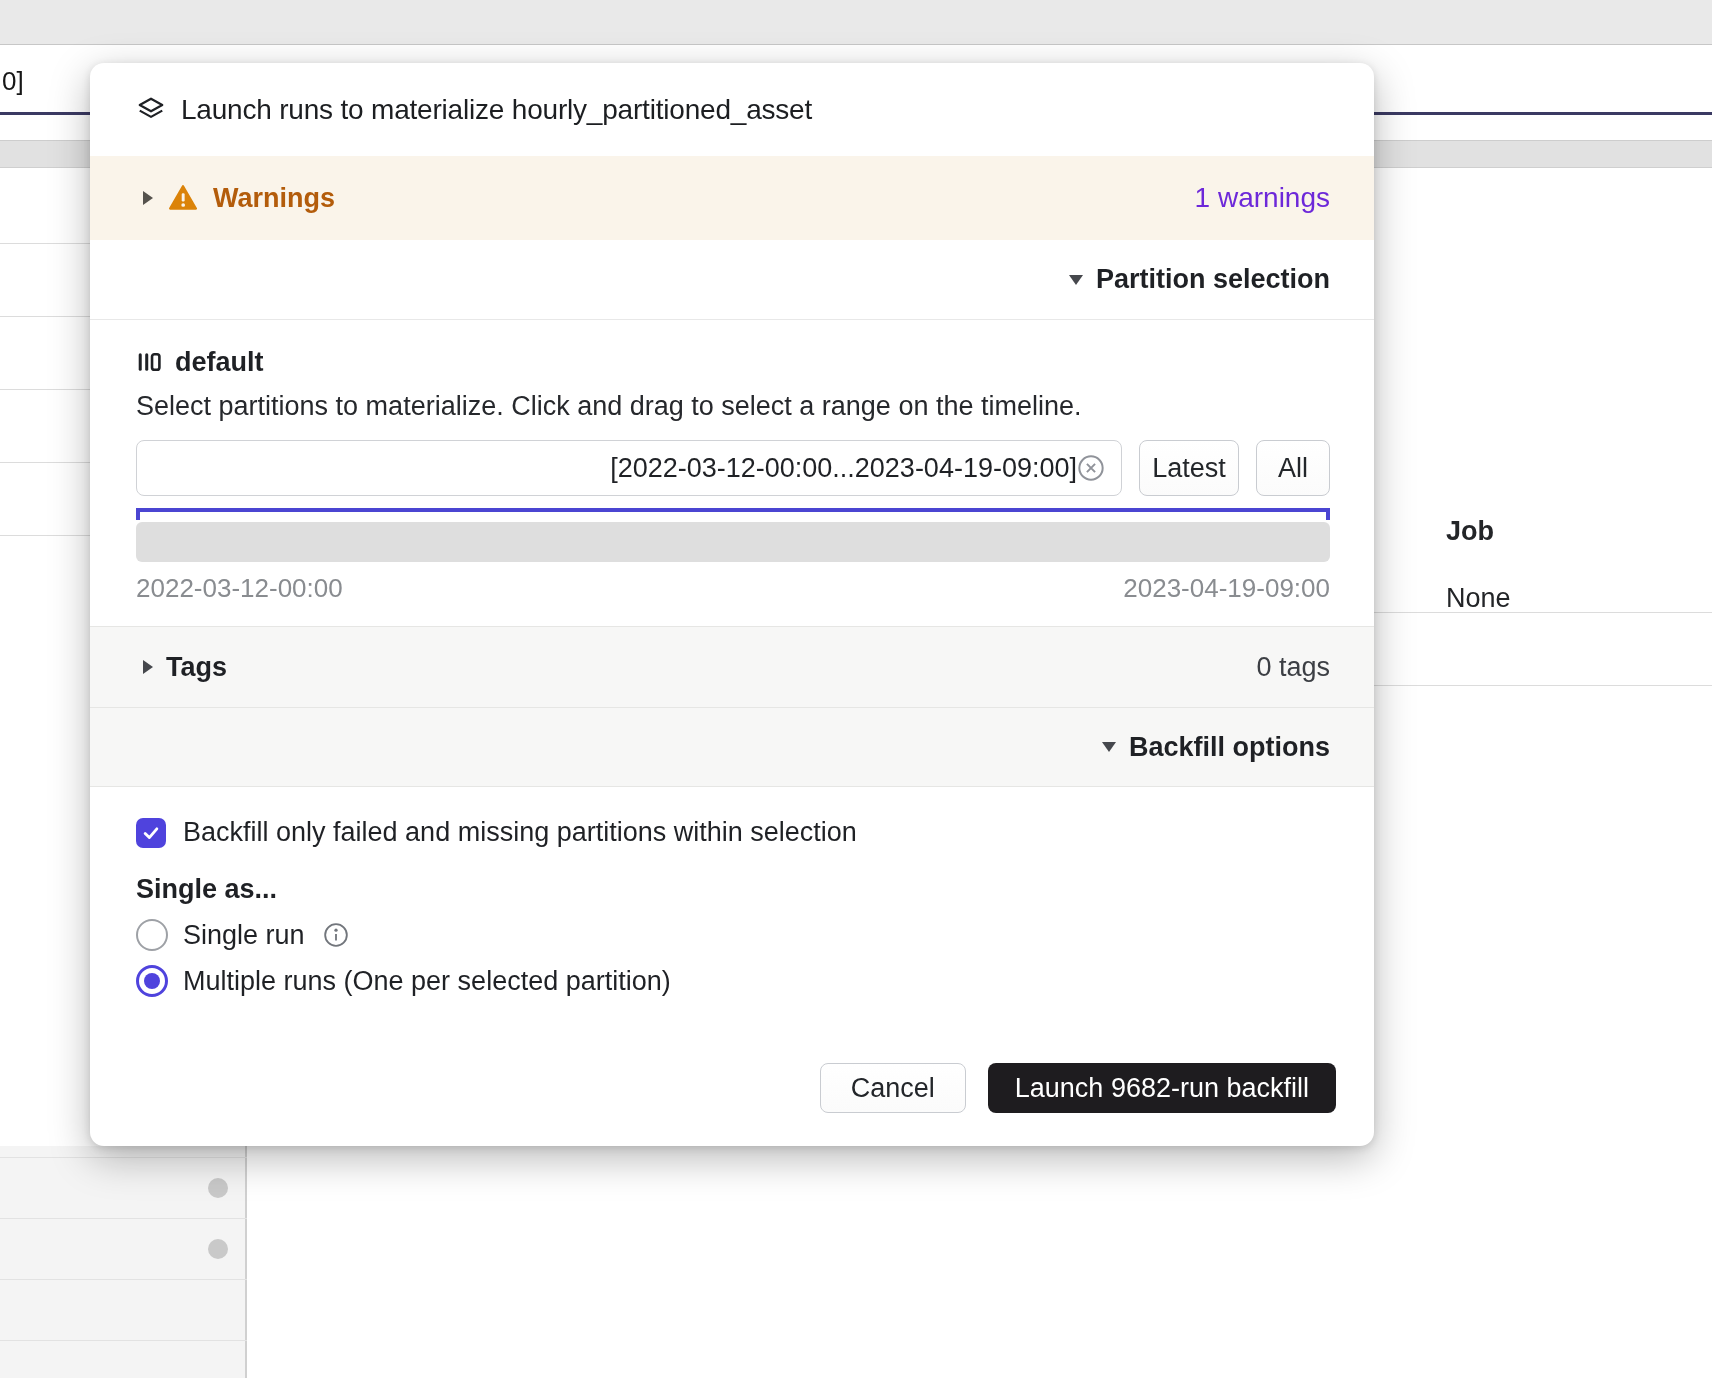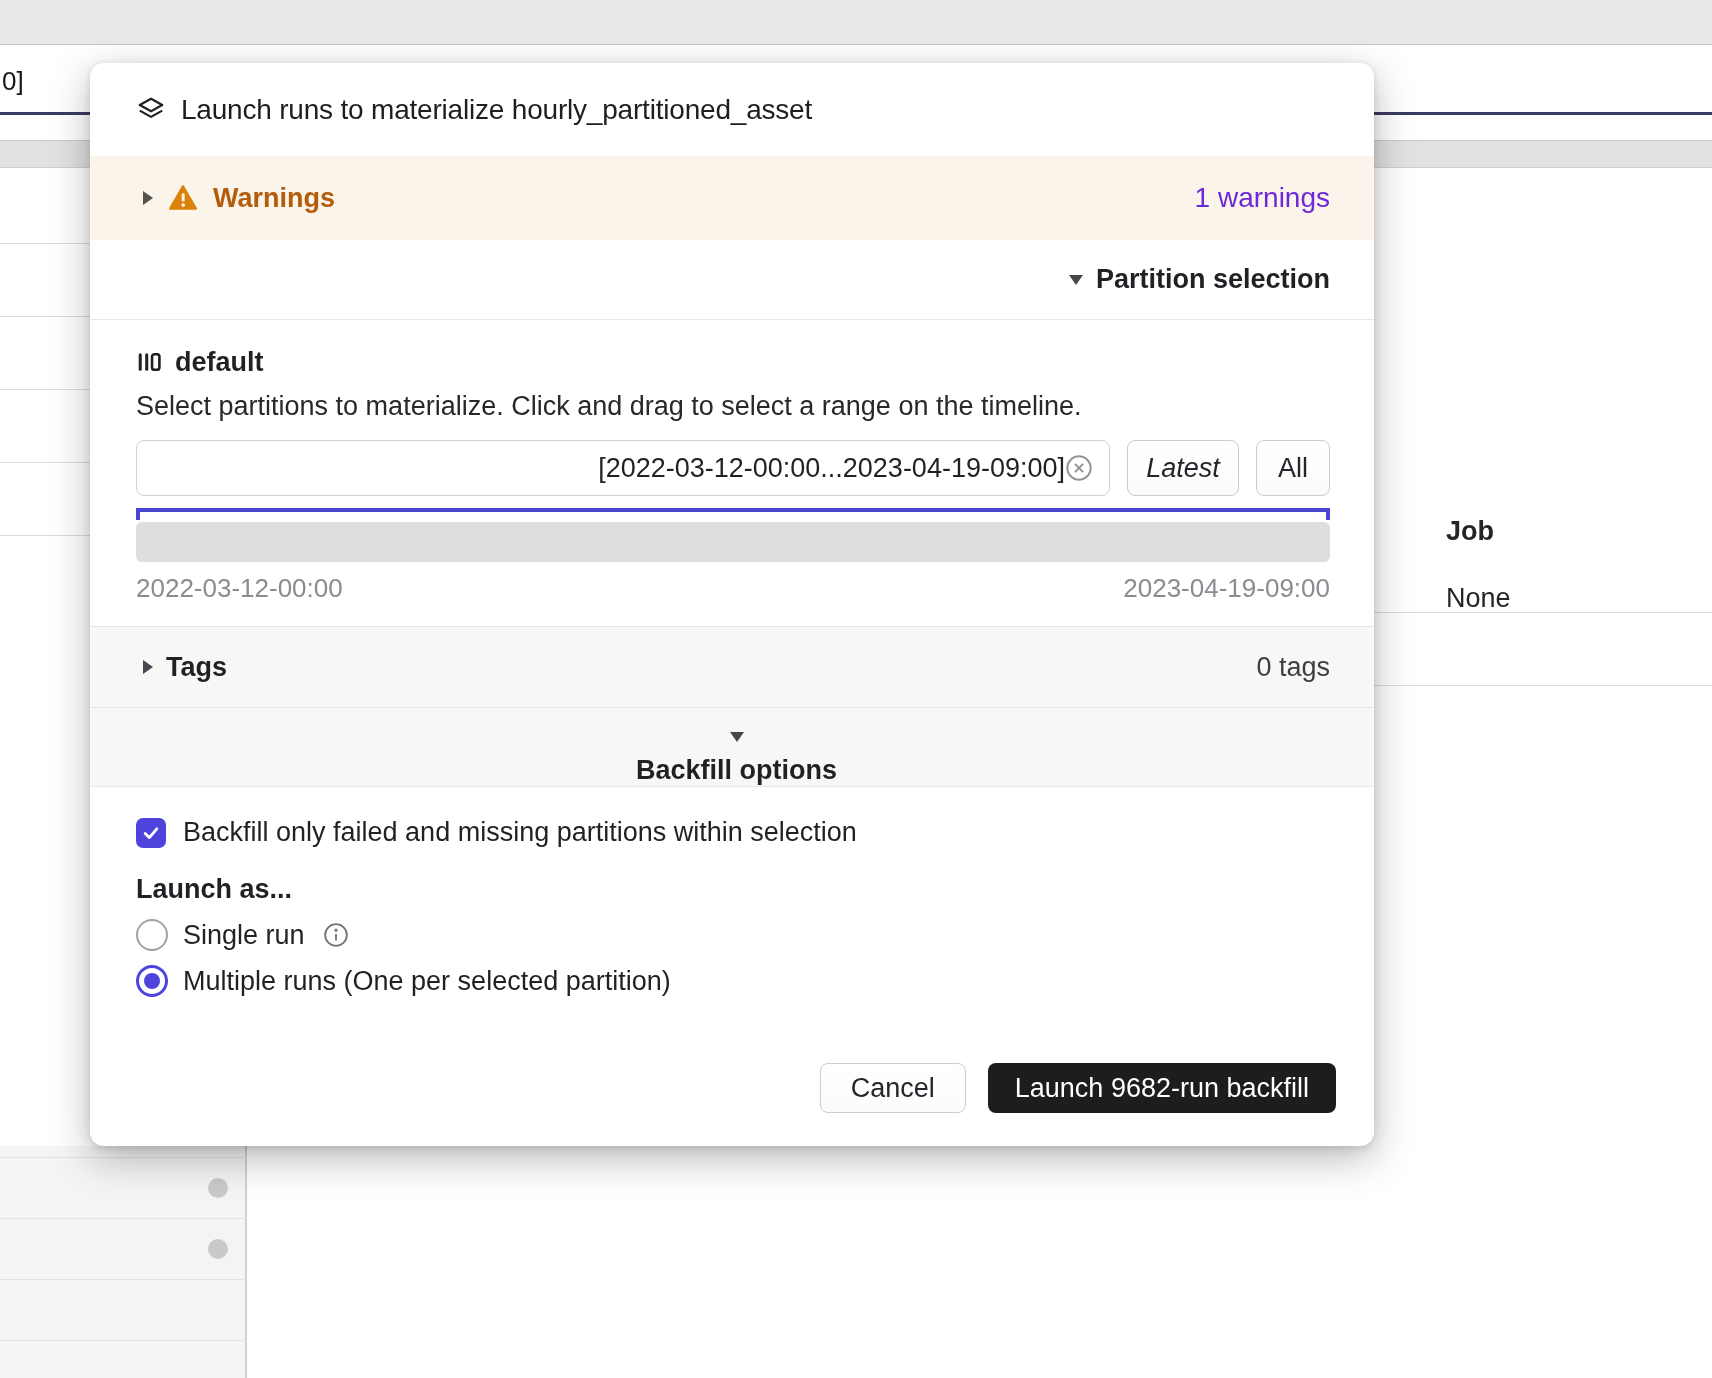--- a/index.html
+++ b/index.html
@@ -42,21 +42,21 @@
     display: flex; align-items: center; padding: 0 44px 0 53px; gap: 16px;
     cursor: pointer;
   }
   .warnings-label { font-size: 27px; font-weight: 600; color: #b35c0b; }
   .warnings-count { margin-left: auto; font-size: 28px; color: #6d28d9; }
 
   .section-row { flex: none; display: flex; align-items: center; gap: 13px; padding: 0 44px 0 53px; cursor: pointer; justify-content: flex-end; }
   .section-row .section-label { font-size: 27px; font-weight: 700; color: #1f2125; }
   .row-partition { height: 80px; background: #ffffff; border-bottom: 1px solid #e8e8e8; }
   .row-tags { height: 82px; background: #f7f7f6; border-top: 1px solid #e6e6e4; border-bottom: 1px solid #e6e6e4; }
-  .row-backfill { height: 79px; background: #f7f7f6; border-bottom: 1px solid #e6e6e4; flex-direction: column; }
+  .row-backfill { height: 79px; background: #f7f7f6; border-bottom: 1px solid #e6e6e4; }
   .section-count { margin-left: auto; font-size: 27px; font-weight: 400; color: #3c3f44; }
 
   .chev { flex: none; width: 0; height: 0; }
   .chev-right { border-left: 10px solid #46484d; border-top: 7px solid transparent; border-bottom: 7px solid transparent; }
   .chev-down { border-top: 10px solid #46484d; border-left: 7px solid transparent; border-right: 7px solid transparent; }
   .chev-warn { border-left: 10px solid #55524d; border-top: 7px solid transparent; border-bottom: 7px solid transparent; }
 
   .partition-content { flex: none; padding: 26px 44px 22px 46px; background: #fff; }
   .dim-row { display: flex; align-items: center; gap: 13px; height: 32px; }
   .dim-name { font-size: 27px; font-weight: 700; color: #1f2125; }
@@ -70,21 +70,21 @@
   .partition-input-wrap input {
     flex: 1; border: none; outline: none; background: transparent;
     font-family: inherit; font-size: 27px; color: #1f2125; text-align: right;
   }
   .clear-btn { flex: none; width: 28px; height: 28px; cursor: pointer; display: flex; align-items: center; justify-content: center; }
   .btn {
     display: inline-flex; align-items: center; justify-content: center;
     border: 1px solid #c9ccd1; border-radius: 8px; background: linear-gradient(#ffffff, #fbfbfb);
     font-family: inherit; font-size: 27px; color: #23262a; cursor: pointer; white-space: nowrap;
   }
-  .btn-latest { flex: none; width: 112px; font-style: italic; }
+  .btn-latest { flex: none; width: 100px; }
   .btn-all { flex: none; width: 74px; }
 
   .range-bracket { margin-top: 12px; height: 12px; border-top: 4px solid #4b45d2; border-left: 4px solid #4b45d2; border-right: 4px solid #4b45d2; }
   .timeline-bar { margin-top: 2px; height: 40px; background: #dedede; border-radius: 6px; cursor: pointer; }
   .date-labels { margin-top: 10px; display: flex; justify-content: space-between; font-size: 26px; color: #898c90; height: 32px; align-items: center; }
 
   .backfill-content { flex: none; padding: 30px 44px 0 46px; background: #fff; }
   .check-row { display: flex; align-items: center; gap: 17px; cursor: pointer; }
   .checkbox {
     flex: none; width: 30px; height: 30px; border-radius: 7px;
@@ -217,21 +217,21 @@
   <div class="backfill-content">
     <div class="check-row">
       <span class="checkbox">
         <svg width="20" height="20" viewBox="0 0 24 24" fill="none" stroke="#ffffff" stroke-width="3.4" stroke-linecap="round" stroke-linejoin="round">
           <path d="M5 12.5 L10 17.5 L19 7"></path>
         </svg>
       </span>
       <span class="check-label">Backfill only failed and missing partitions within selection</span>
     </div>
 
-    <div class="launch-as">Launch as...</div>
+    <div class="launch-as">Single as...</div>
 
     <div class="radio-row">
       <span class="radio radio-off"></span>
       <span class="radio-label">Single run</span>
       <span class="info-icon">
         <svg width="26" height="26" viewBox="0 0 24 24" fill="none" stroke="#72767c" stroke-width="1.7">
           <circle cx="12" cy="12" r="10"></circle>
           <path d="M12 11 V17"></path>
           <circle cx="12" cy="7.5" r="1.5" fill="#72767c" stroke="none"></circle>
         </svg>

